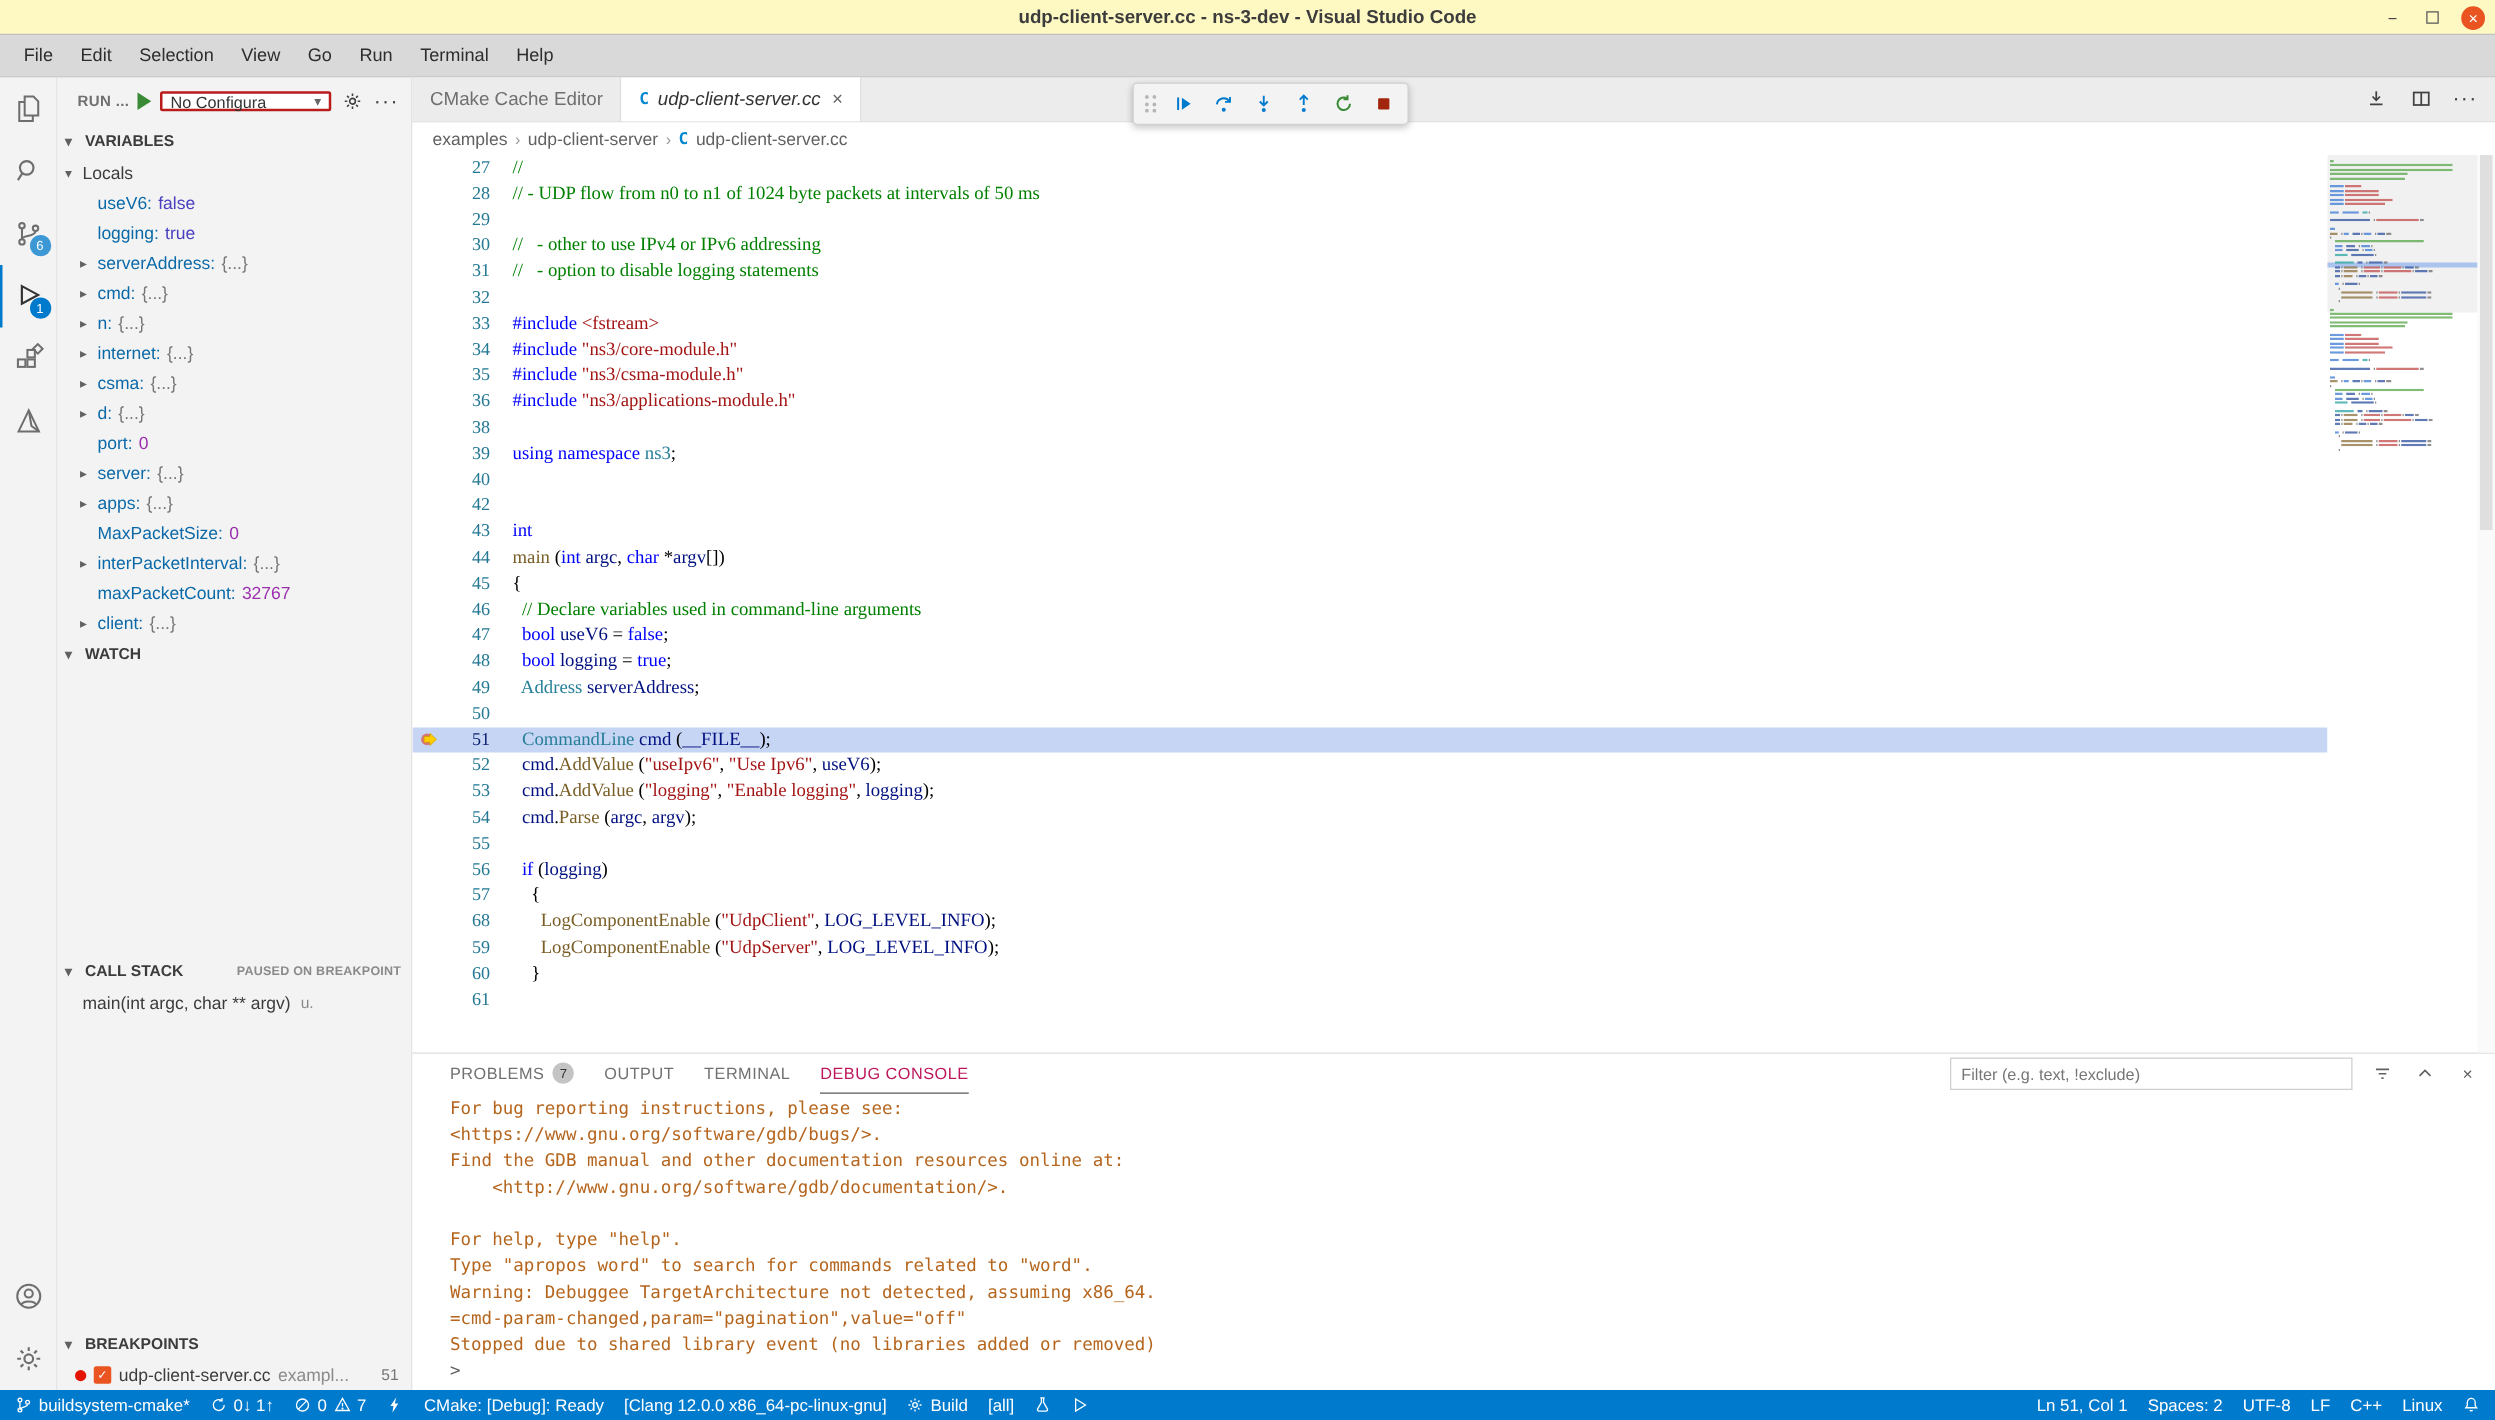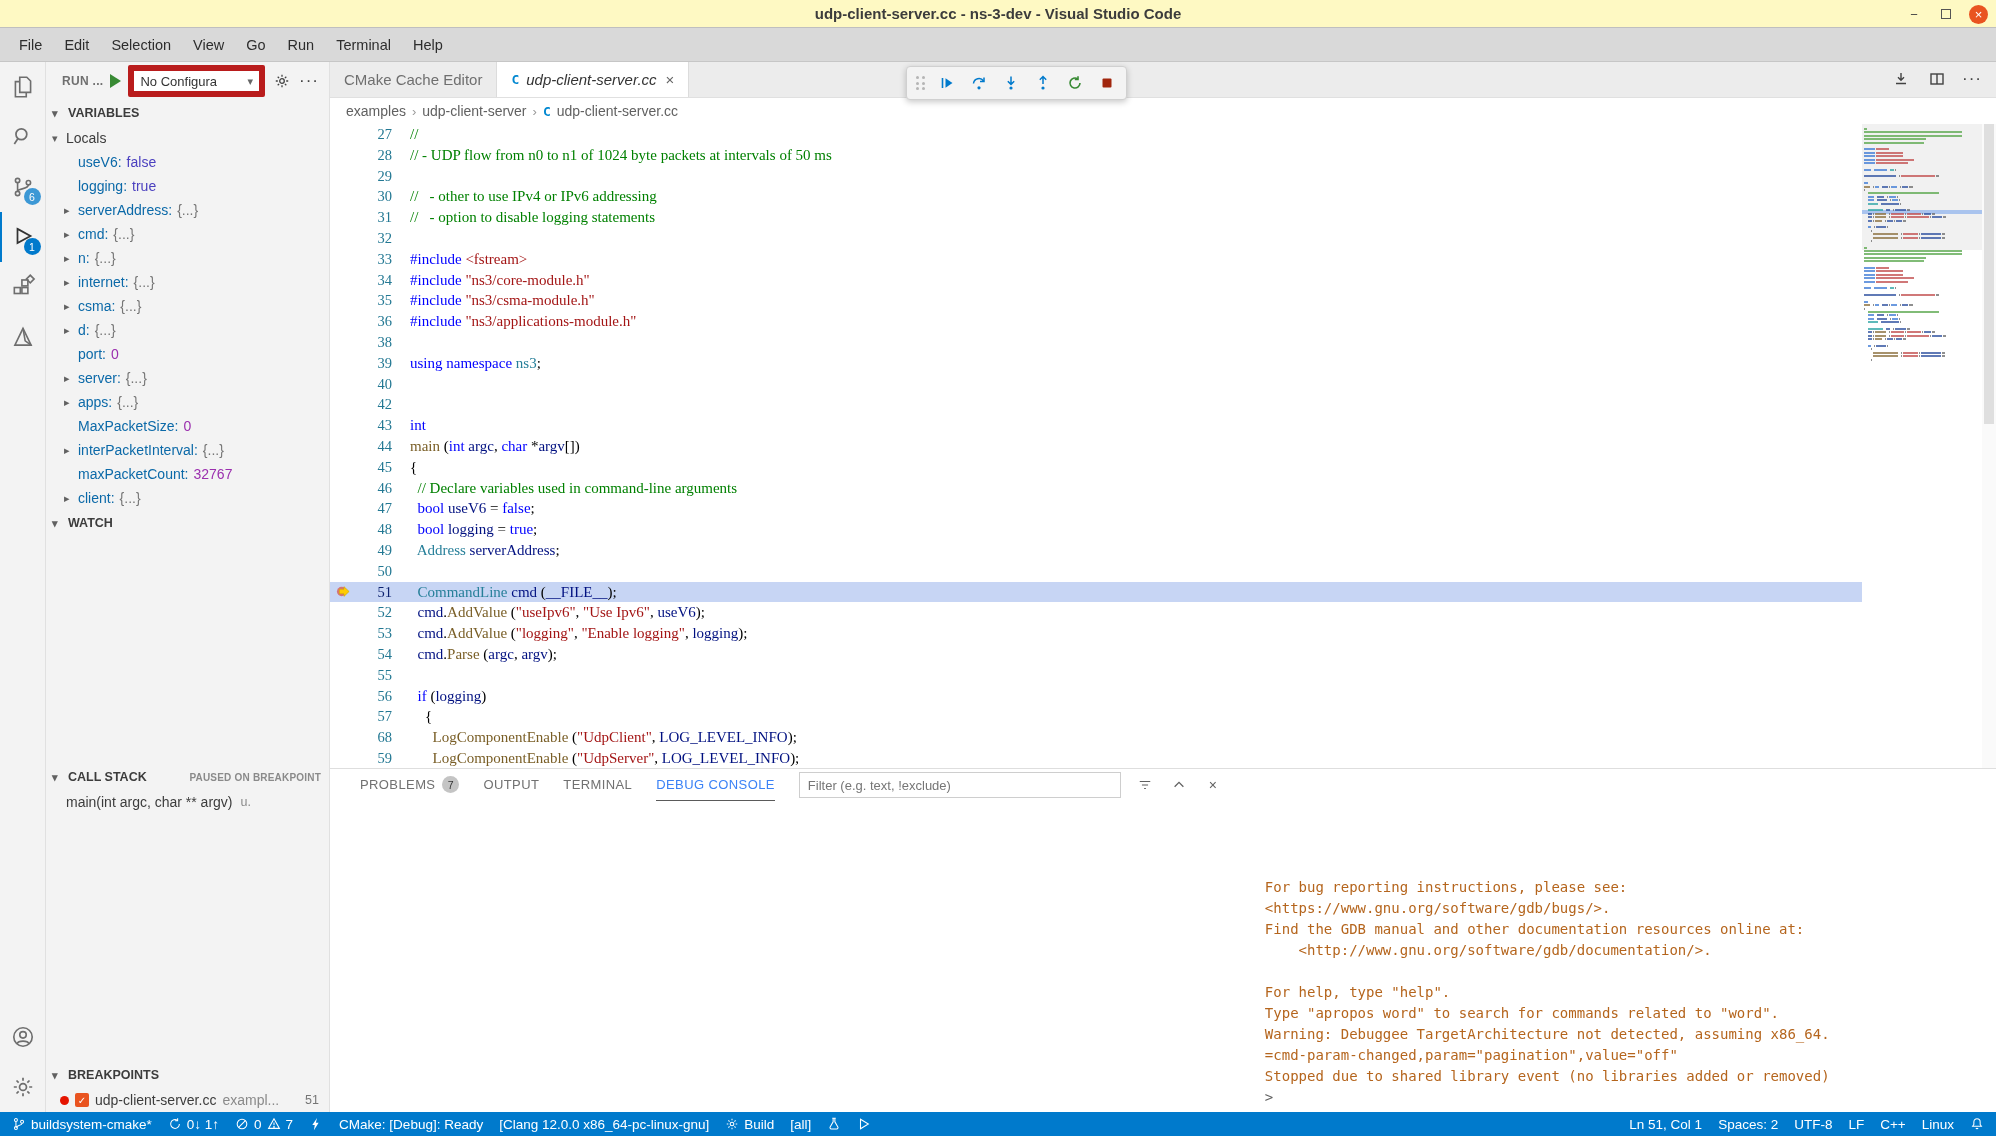--- a/index.html
+++ b/index.html
@@ -26,21 +26,21 @@
   .act-item { width:46px; height:50px; display:flex; align-items:center; justify-content:center; position:relative; opacity:.75; }
   .act-item.active { opacity:1; border-left:2px solid #007acc; }
   .act-badge { position:absolute; right:5px; bottom:7px; min-width:17px; height:17px; border-radius:9px; background:#007acc; color:#fff; font-size:10.5px; display:flex; align-items:center; justify-content:center; padding:0 3px; }
   .act-spacer { flex:1; }
 
   
   .sidebar { width:284px; background:#f3f3f3; border-right:1px solid #e0e0e0; display:flex; flex-direction:column; flex:none; font-size:14px; color:#3c3c3c; }
   .run-row { height:38px; display:flex; align-items:center; padding:0 10px 0 16px; gap:7px; flex:none; }
   .run-title { font-size:12px; font-weight:700; color:#6f6f6f; letter-spacing:.3px; white-space:nowrap; }
   .play-green { width:0; height:0; border-left:11px solid #388a34; border-top:7px solid transparent; border-bottom:7px solid transparent; }
-  .config-select { flex:1; height:32px; background:#fff; border:6px solid #b91c1c; border-radius:2px; display:flex; align-items:center; padding:0 6px; font-size:13px; color:#333; gap:4px; min-width:0; }
+  .config-select { flex:1; height:16px; background:#fff; border:2px solid #b91c1c; border-radius:2px; display:flex; align-items:center; padding:0 6px; font-size:13px; color:#333; gap:4px; min-width:0; }
   .config-select .lbl { flex:1; overflow:hidden; text-overflow:ellipsis; white-space:nowrap; }
   .icon-btn { color:#424242; display:flex; align-items:center; justify-content:center; width:20px; height:20px; }
   .sec-header { height:26px; display:flex; align-items:center; padding:0 8px 0 6px; font-size:12.5px; font-weight:700; color:#3c3c3c; flex:none; gap:2px; }
   .sec-header .twist { font-size:11px; color:#616161; width:14px; }
   .sec-badge { margin-left:auto; font-size:10px; font-weight:700; color:#8a8a8a; letter-spacing:.2px; }
   .tree-row { height:24px; display:flex; align-items:center; padding-left:18px; white-space:nowrap; overflow:hidden; }
   .twistie { width:14px; font-size:11px; color:#616161; flex:none; }
   .var-name { color:#0b69a8; margin-right:5px; }
   .val-bool { color:#4a3fbf; }
   .val-num { color:#9b2fae; }
@@ -97,24 +97,24 @@
   .mm-band { position:absolute; left:0; right:0; top:86px; height:4px; background:#aac4ee; }
   .mm-row { height:2px; margin-bottom:1.4px; display:flex; gap:1px; overflow:hidden; }
   .mm-seg { height:2px; flex:none; opacity:.75; }
   .mm-pl{background:#6a6a6a}.mm-cm{background:#57a64a}.mm-kw{background:#3b78d4}
   .mm-st{background:#c04b4b}.mm-ty{background:#2aa3a3}.mm-fn{background:#8a6d3b}
   .mm-vr{background:#2b4d9e}.mm-mc{background:#2b4d9e}
   .vscrollbar { width:14px; flex:none; background:#fafafa; position:relative; }
   .vthumb { position:absolute; top:0; left:2px; width:10px; height:300px; background:rgba(100,100,100,.18); }
 
   
-  .panel { height:344px; flex:none; border-top:1px solid #dedede; background:#fff; display:flex; }
+  .panel { height:270px; flex:none; border-top:1px solid #dedede; background:#fff; display:flex; flex-direction:column; }
   .panel-header { height:32px; display:flex; align-items:center; padding:0 12px 0 30px; gap:24px; flex:none; }
   .panel-tab { font-size:13px; letter-spacing:.4px; color:#717171; display:flex; align-items:center; gap:7px; height:100%; border-bottom:1.5px solid transparent; }
-  .panel-tab.active { color:#3b82f6; border-bottom-color:#5a5a5a; }
+  .panel-tab.active { color:#be185d; border-bottom-color:#5a5a5a; }
   .panel-badge { background:#c4c4c4; color:#333; border-radius:9px; min-width:17px; height:17px; font-size:10.5px; display:flex; align-items:center; justify-content:center; padding:0 4px; }
   .panel-right { margin-left:auto; display:flex; align-items:center; gap:14px; }
   .filter-input { width:322px; height:26px; border:1px solid #cecece; background:#fff; font-size:13px; padding:0 8px; color:#333; font-family:"Liberation Sans",sans-serif; }
   .filter-input::placeholder { color:#767676; }
   .panel-icon { color:#616161; display:flex; align-items:center; justify-content:center; width:20px; height:20px; font-size:14px; }
   .console-body { flex:1; overflow:hidden; display:flex; flex-direction:column; justify-content:flex-end; padding:0 0 4px 30px; font-family:"DejaVu Sans Mono",monospace; font-size:14px; }
   .console-line { height:21px; line-height:21px; white-space:pre; color:#b5651d; }
   .console-prompt { height:21px; line-height:21px; color:#616161; }
 
   

